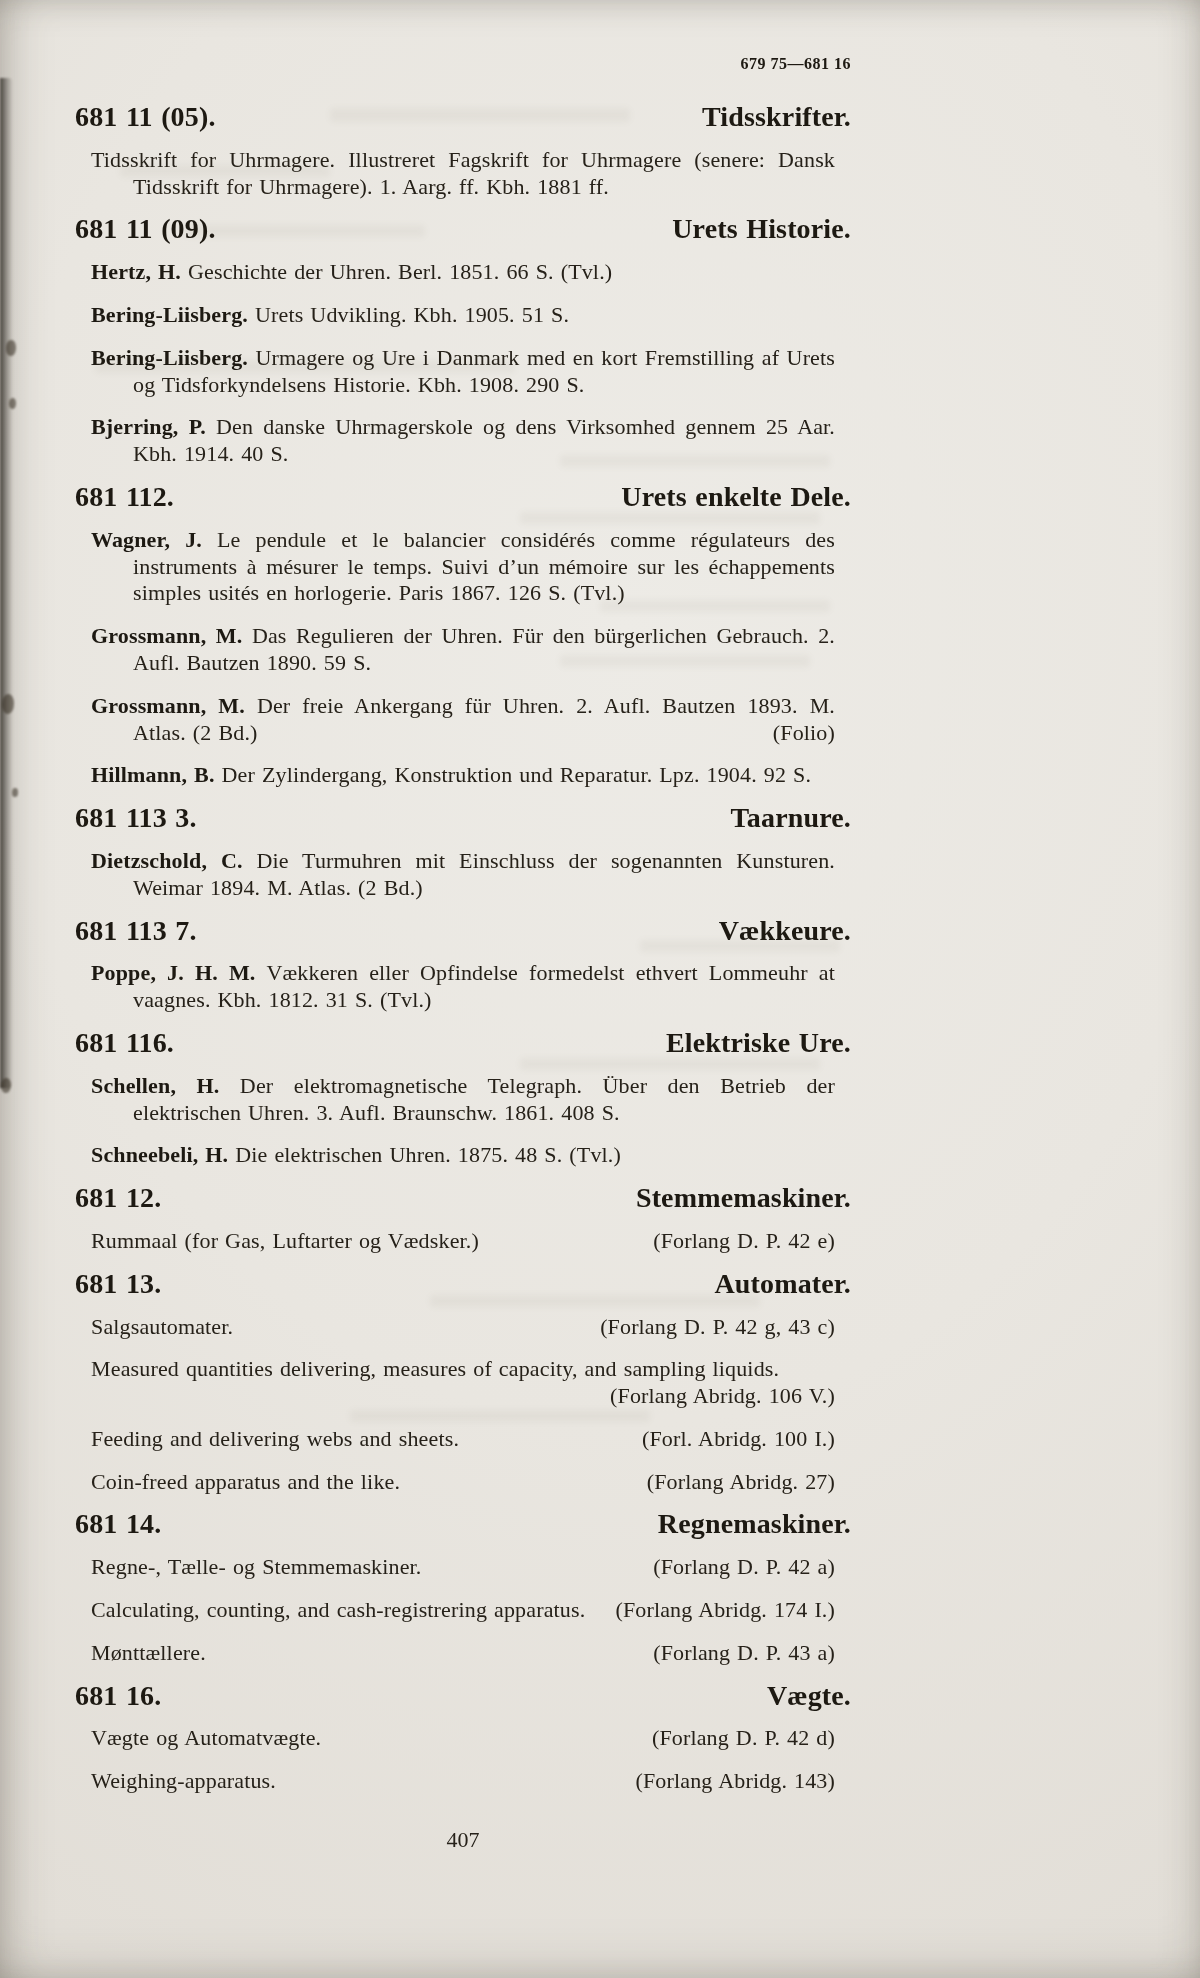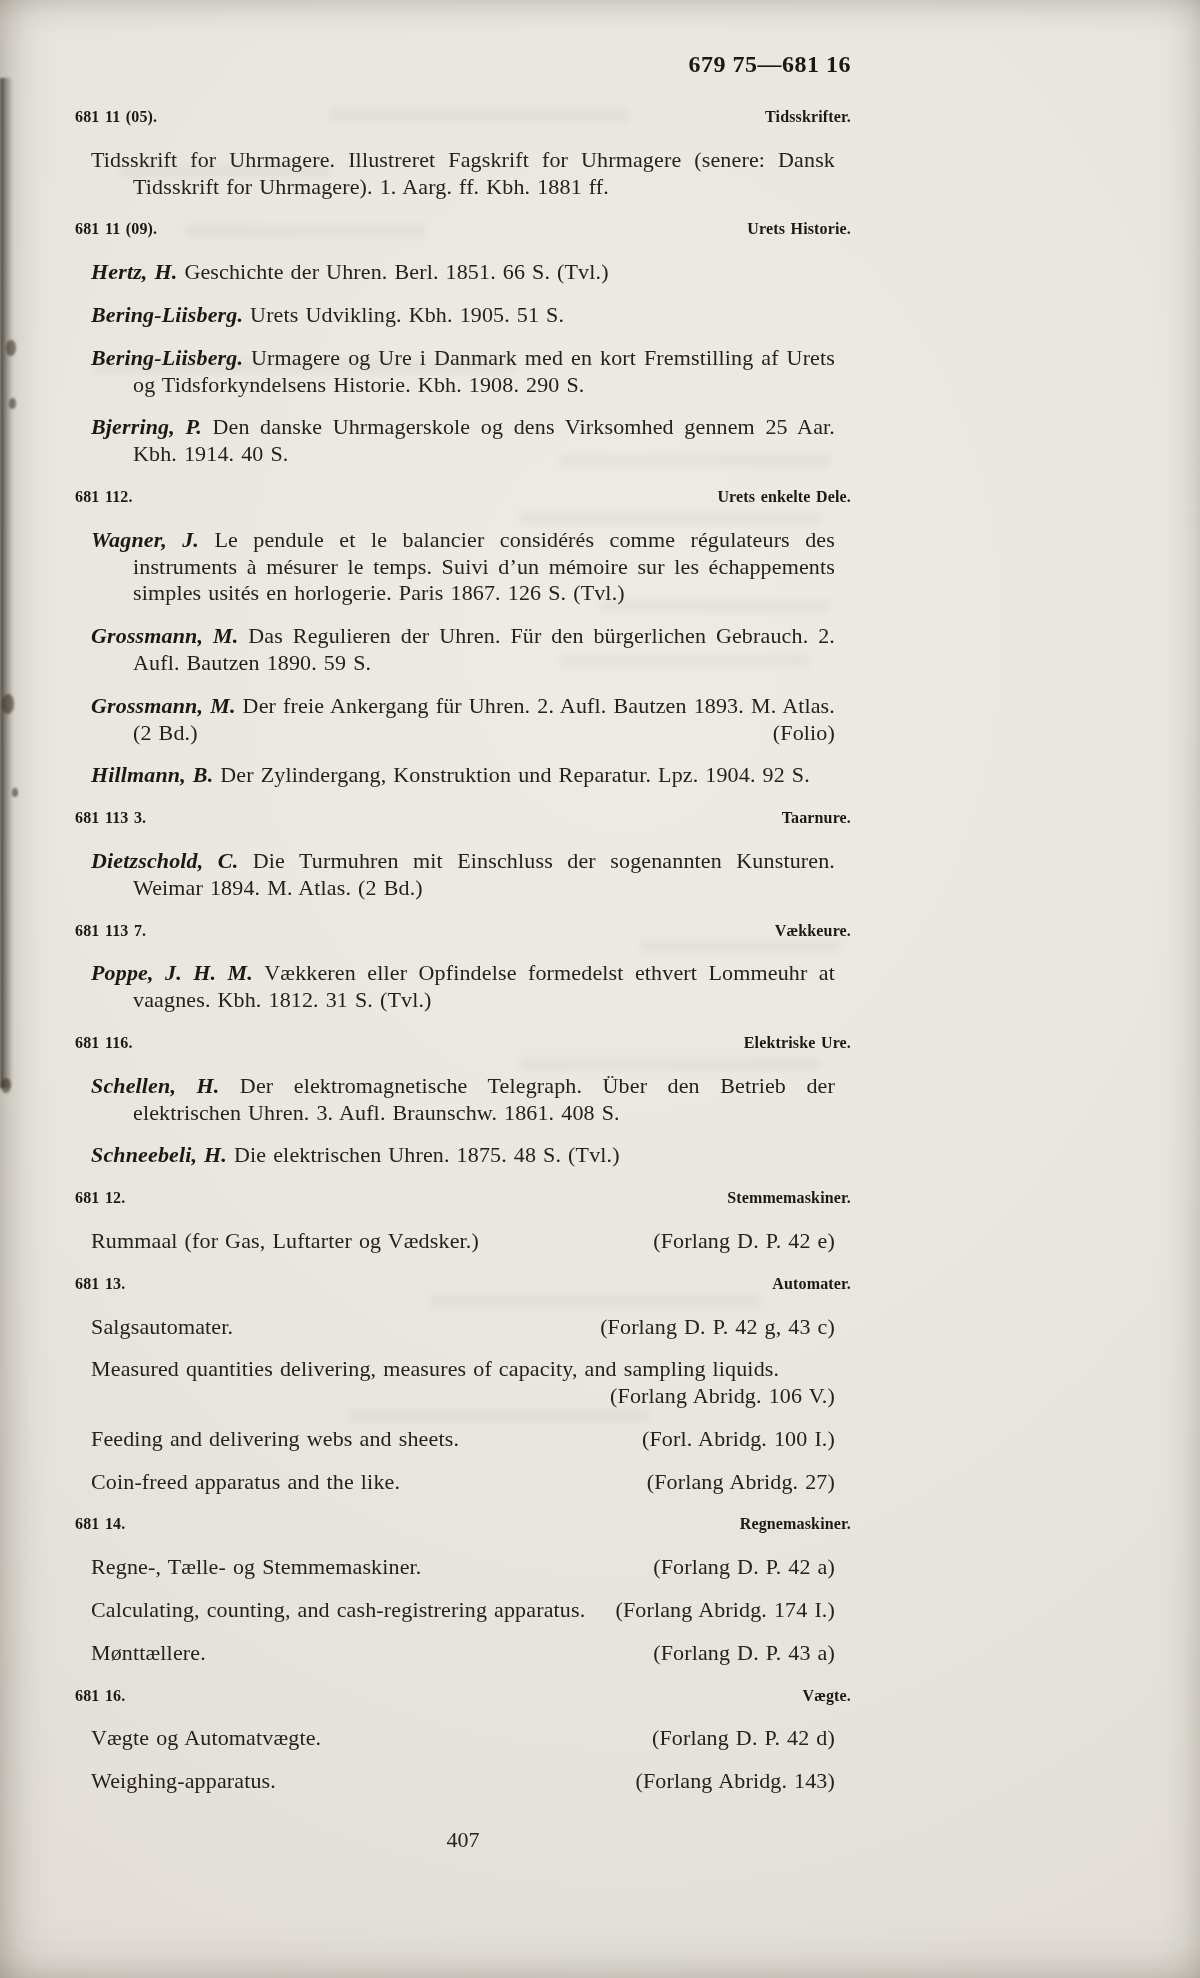--- a/index.html
+++ b/index.html
@@ -27,31 +27,31 @@
   .blob {
     position: absolute; background: #31291e; opacity: .55; filter: blur(.8px);
     border-radius: 50% 45% 50% 45%; z-index: 4;
   }
   .smudge {
     position: absolute; background: #6f6655; opacity: .06; filter: blur(3px);
     border-radius: 3px; pointer-events: none; z-index: 1;
   }
   .content { position: absolute; left: 75px; top: 50px; width: 776px; z-index: 2; }
   .running-head {
-    text-align: right; font-weight: bold; font-size: 24px; line-height: 28px;
+    text-align: right; font-weight: bold; font-size: 16px; line-height: 28px;
     letter-spacing: .5px; margin: 0 0 26px 0; color: #1d1912;
   }
   .text-block { font-size: 22px; line-height: 26.8px; letter-spacing: .15px; word-spacing: .06em; }
   .sec-head {
     display: flex; justify-content: space-between; font-weight: bold;
-    font-size: 16px; line-height: 26.8px; margin: 0; color: #1d1912;
+    font-size: 28px; line-height: 26.8px; margin: 0; color: #1d1912;
   }
   .entry { margin: 16px; text-align: justify; display: flow-root; }
   .hang { padding-left: 42px; text-indent: -42px; }
-  .author { font-weight: bold; color: #1d1912; font-style: italic; }
+  .author { font-weight: bold; color: #1d1912; }
   .author::after { content: " "; }
   .ref { float: right; text-indent: 0; }
   .folio-wrap { margin-top: 32px; text-align: center; font-size: 22px; line-height: 26.8px; }
 </style>
 </head>
 <body>
 
 <div class="page">
 
   <div class="edge-left"></div>

